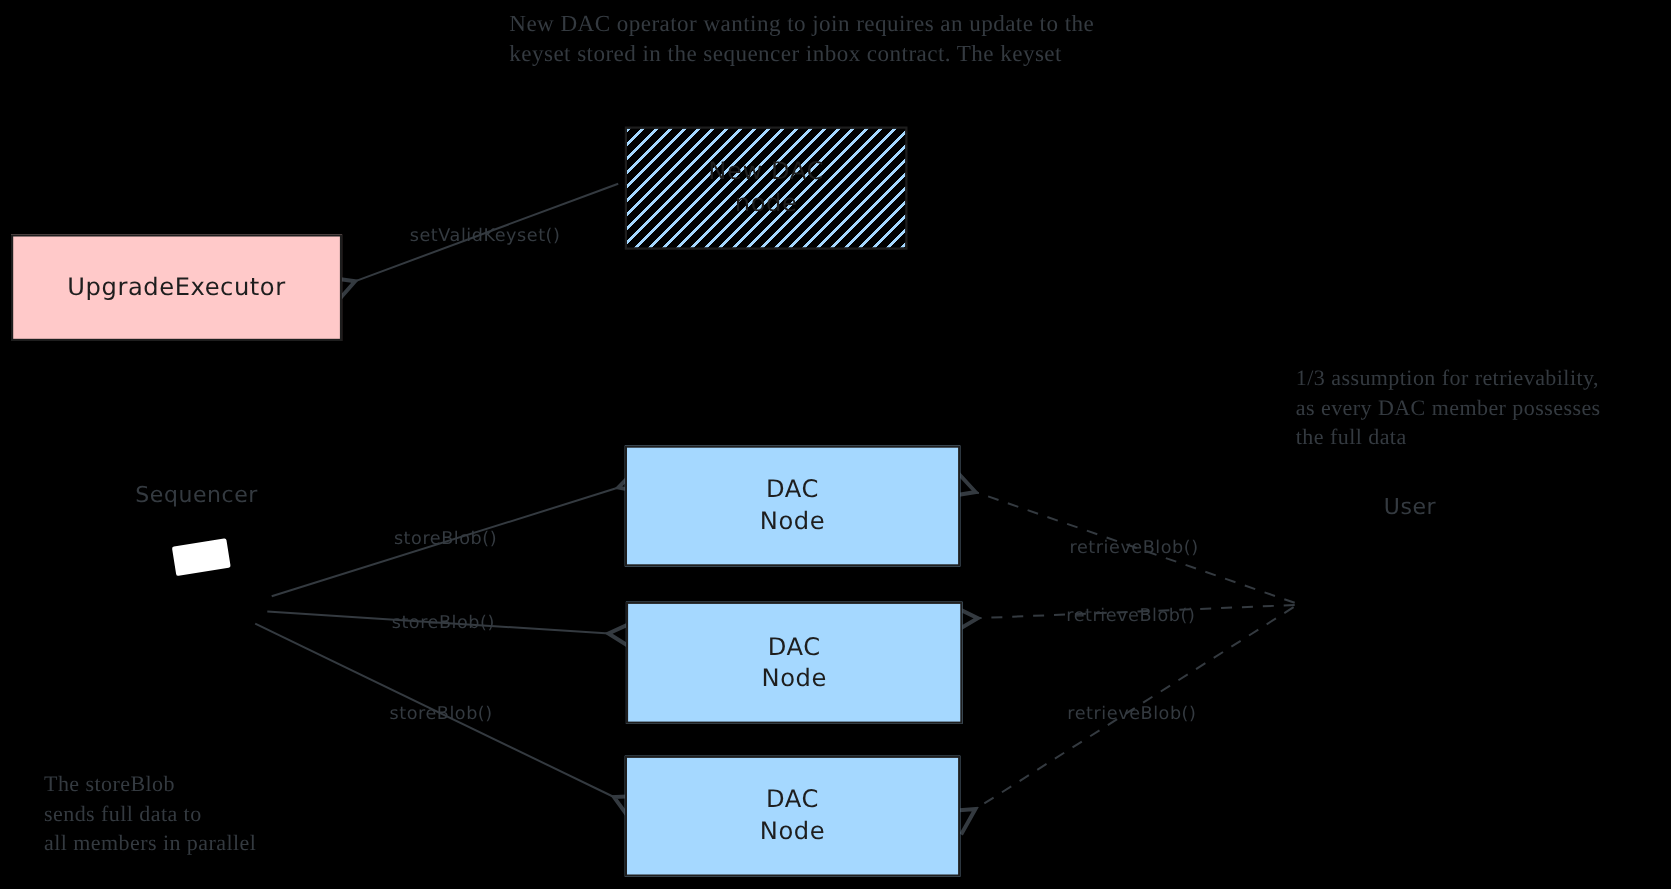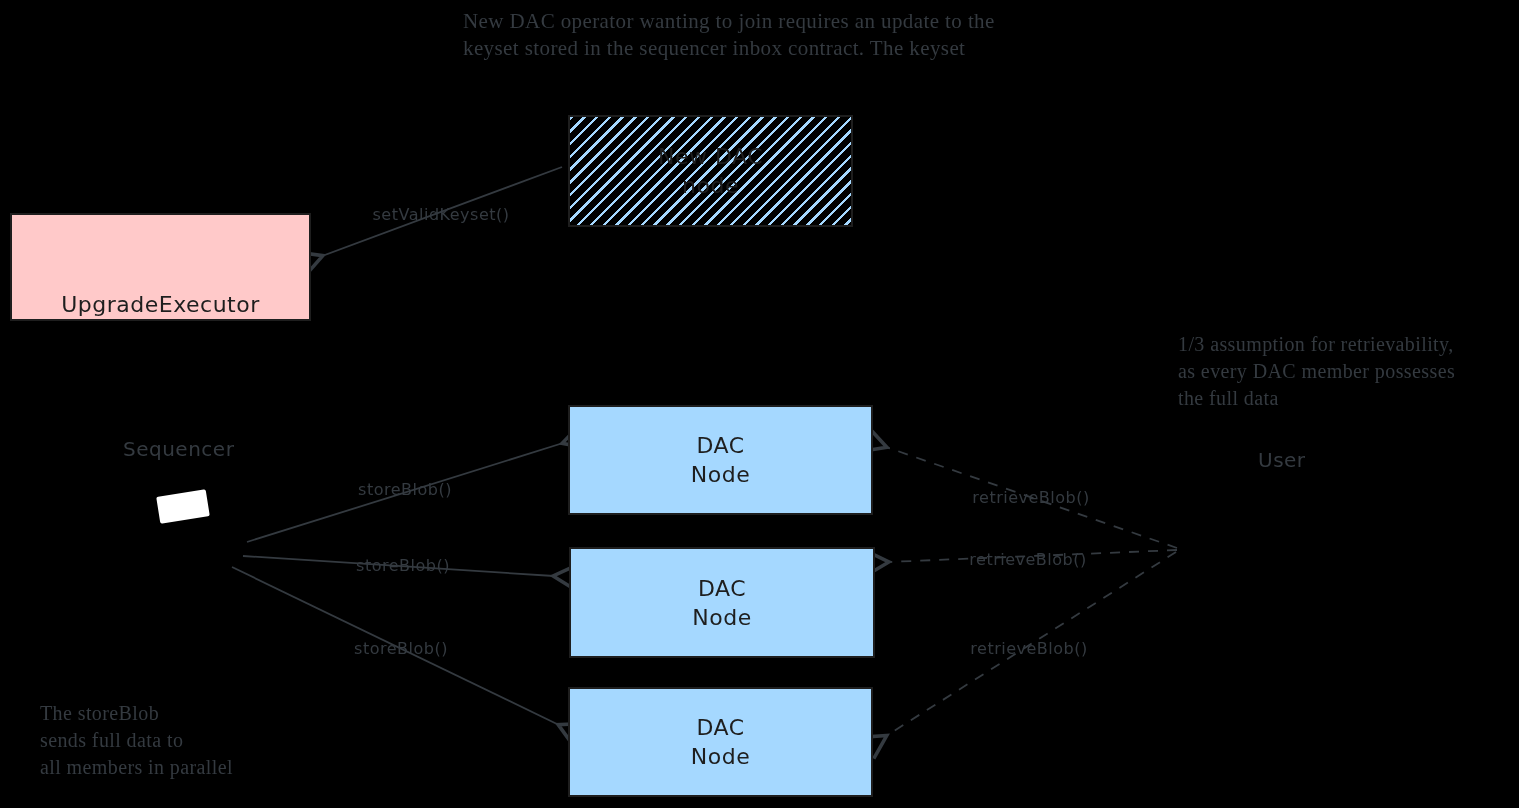--- a/index.html
+++ b/index.html
@@ -60,26 +60,26 @@
   <line class="edge dashed" x1="1177" y1="548" x2="886" y2="447" marker-end="url(#vhead)"></line>
   <line class="edge dashed" x1="1177" y1="550" x2="888" y2="562" marker-end="url(#vhead)"></line>
   <line class="edge dashed" x1="1176" y1="552" x2="886" y2="736" marker-end="url(#vhead)"></line>
 </svg>
 
 <div class="note big abs" style="left:463px;top:8px;">
   <div>New DAC operator wanting to join requires an update to the</div>
   <div>keyset stored in the sequencer inbox contract. The keyset</div>
 </div>
 
-<div class="box hatched" style="left:568px;top:115px;width:285px;height:112px;">
+<div class="box hatched" style="left:568px;top:115px;width:257px;height:112px;">
   <div>New DAC</div>
   <div>node</div>
 </div>
 
-<div class="box pink" style="left:10px;top:213px;width:301px;height:108px;justify-content:flex-end;">
+<div class="box pink" style="left:10px;top:213px;width:301px;height:97px;">
   <div>UpgradeExecutor</div>
 </div>
 
 <div class="edge-label" style="left:441px;top:214px;">setValidKeyset()</div>
 
 <div class="solo-label" style="left:123px;top:437px;">Sequencer</div>
 <div class="white-chip"></div>
 
 <div class="edge-label" style="left:405px;top:489px;">storeBlob()</div>
 <div class="edge-label" style="left:403px;top:565px;">storeBlob()</div>

